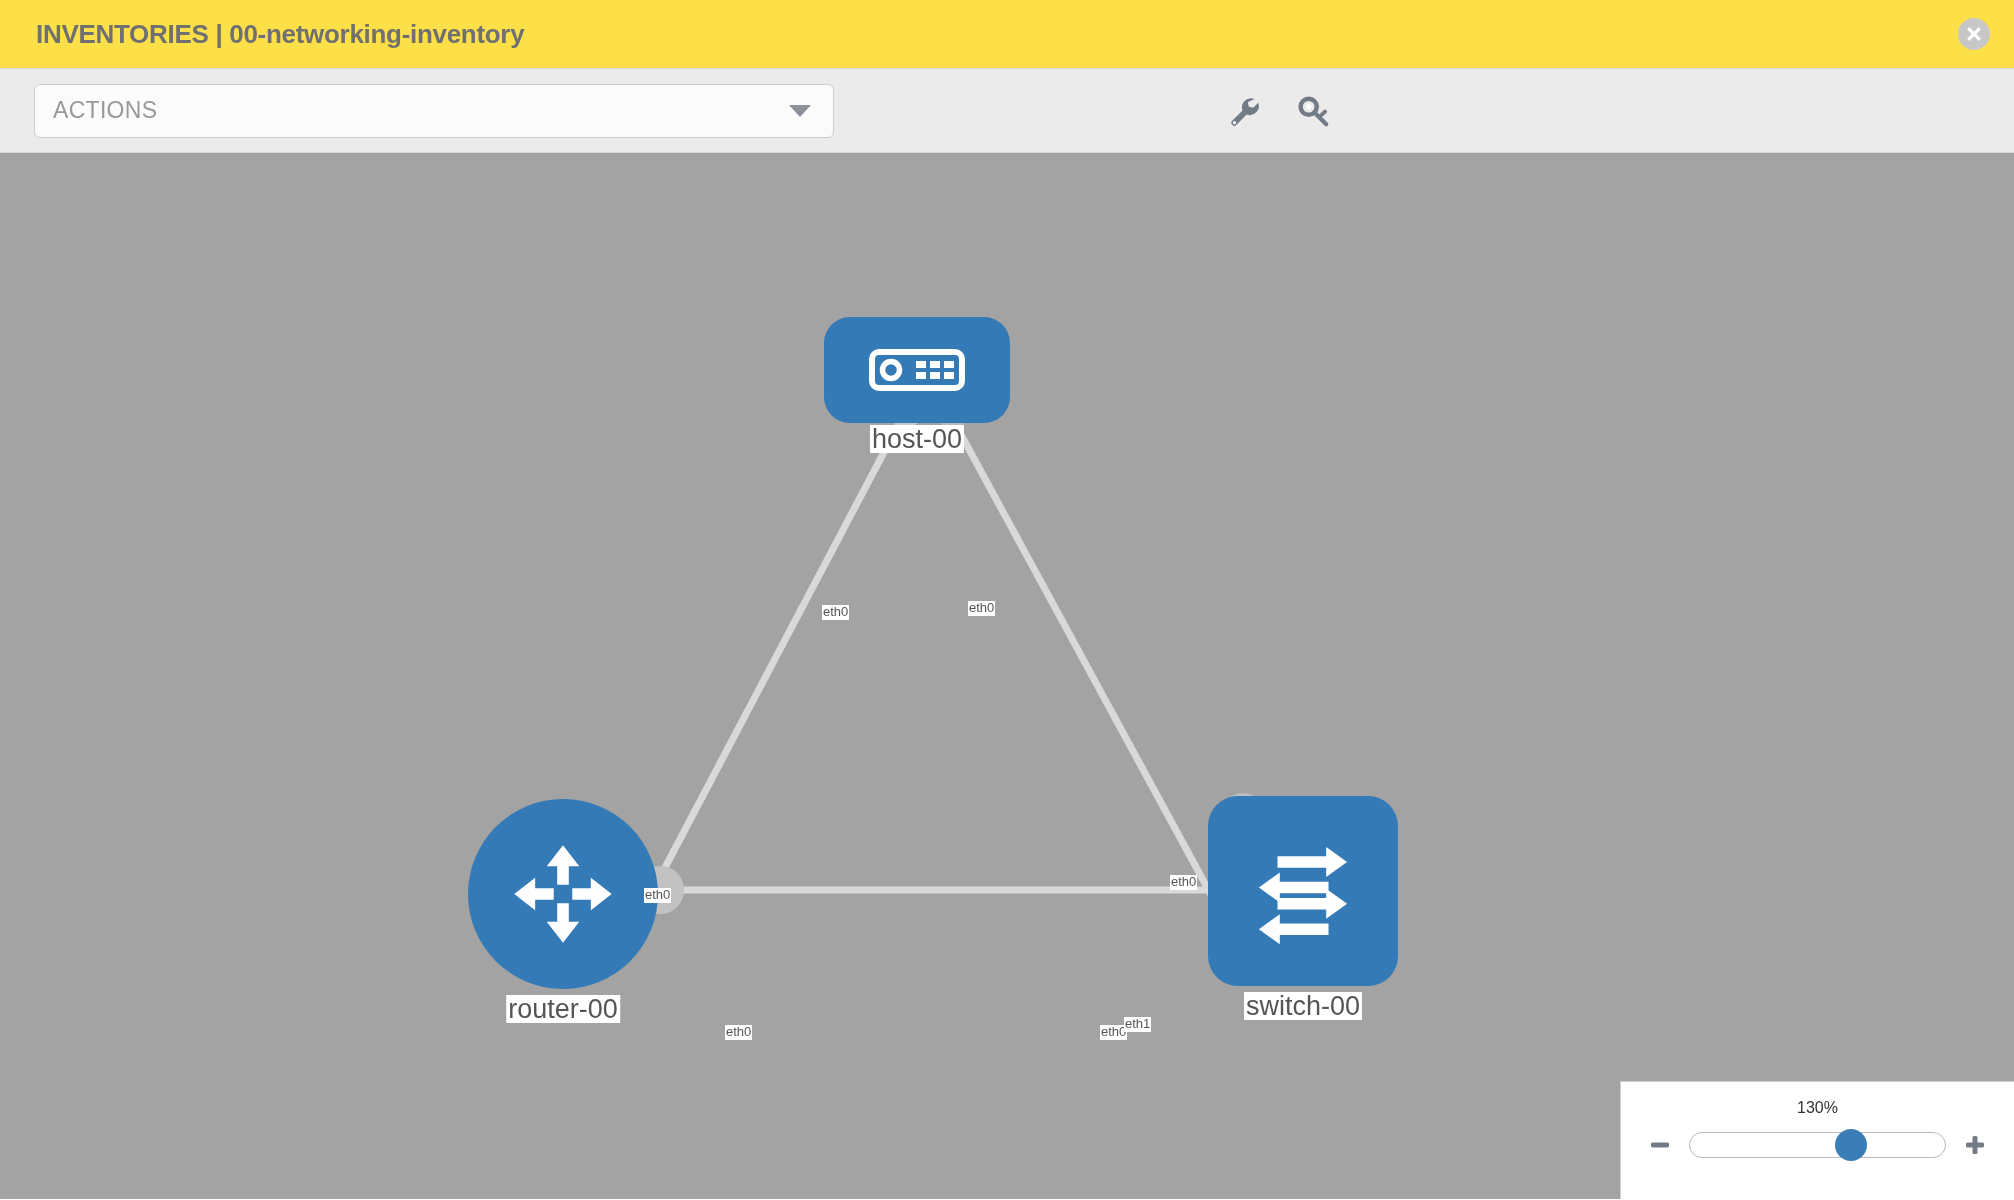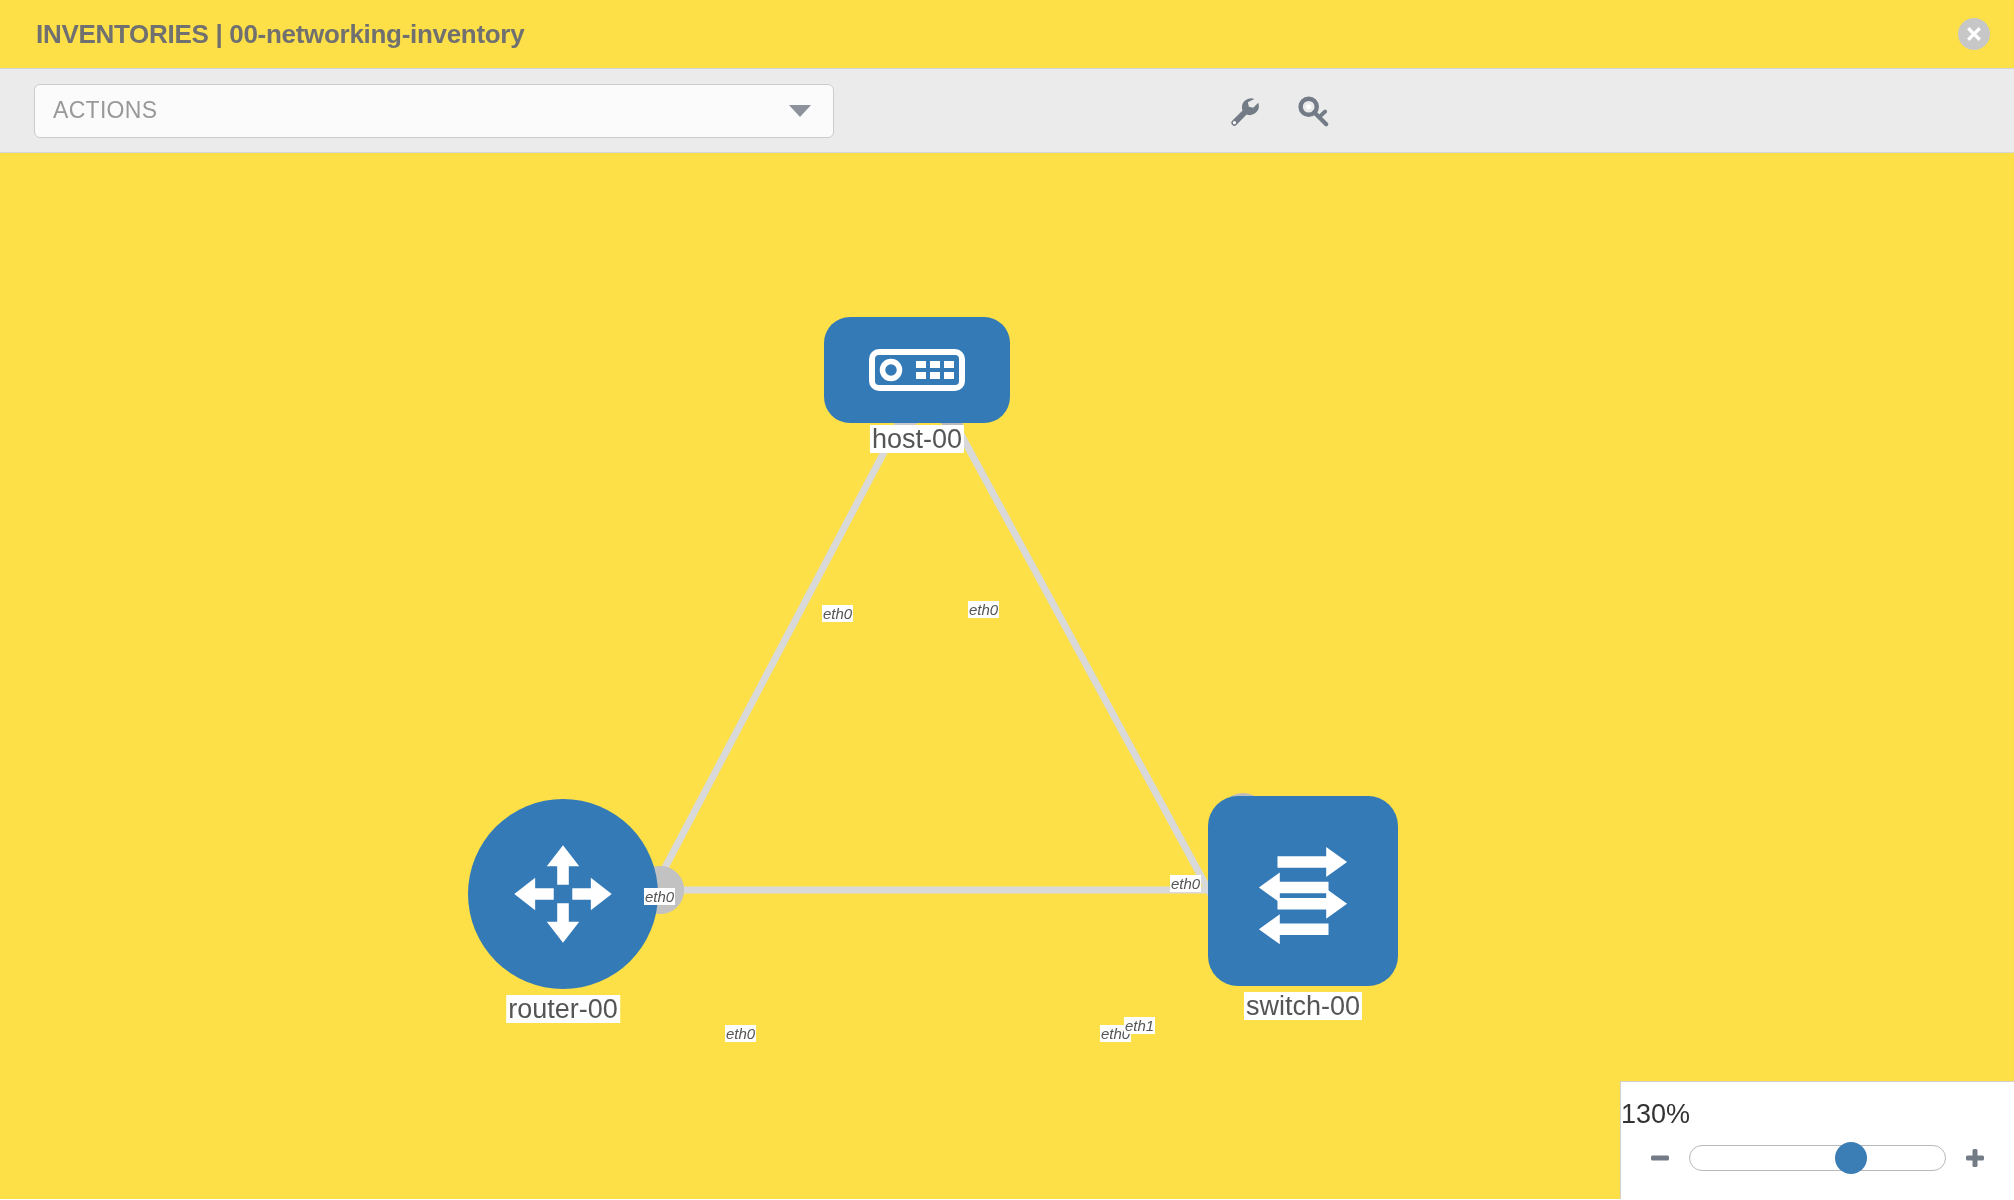--- a/index.html
+++ b/index.html
@@ -106,21 +106,21 @@
     font-size: 23px;
     color: #a0a0a0;
     letter-spacing: 0.3px;
   }
 
   
   .canvas {
     position: relative;
     width: 2014px;
     height: 1046px;
-    background: #fde047;
+    background: #a3a3a3;
     overflow: hidden;
   }
   .topo-svg { position: absolute; left: 0; top: 0; }
 
   .node { position: absolute; }
   .node-shape {
     background: #337ab7;
     display: flex;
     align-items: center;
     justify-content: center;
@@ -131,43 +131,43 @@
     transform: translateX(-50%);
     white-space: nowrap;
     font-size: 27px;
     color: #555555;
     background: #ffffff;
     line-height: 1.05;
     padding: 0 2px;
   }
   .iface-label {
     position: absolute;
-    font-size: 15px;
+    font-size: 13px;
     color: #555555;
     background: #ffffff;
     white-space: nowrap;
     line-height: 1.15;
     padding: 0 1px;
-    font-style: italic;
   }
 
   
   .zoom-panel {
     position: absolute;
     left: 1620px;
     top: 1082px;
     width: 394px;
     height: 118px;
     background: #ffffff;
     border: 1px solid #cfcfcf;
     border-right: none;
     border-bottom: none;
   }
   .zoom-pct {
-    font-size: 27px;
+    text-align: center;
+    font-size: 16px;
     color: #333333;
     margin-top: 17px;
   }
   .zoom-row {
     display: flex;
     align-items: center;
     margin-top: 15px;
     padding: 0 26px;
     gap: 16px;
   }

